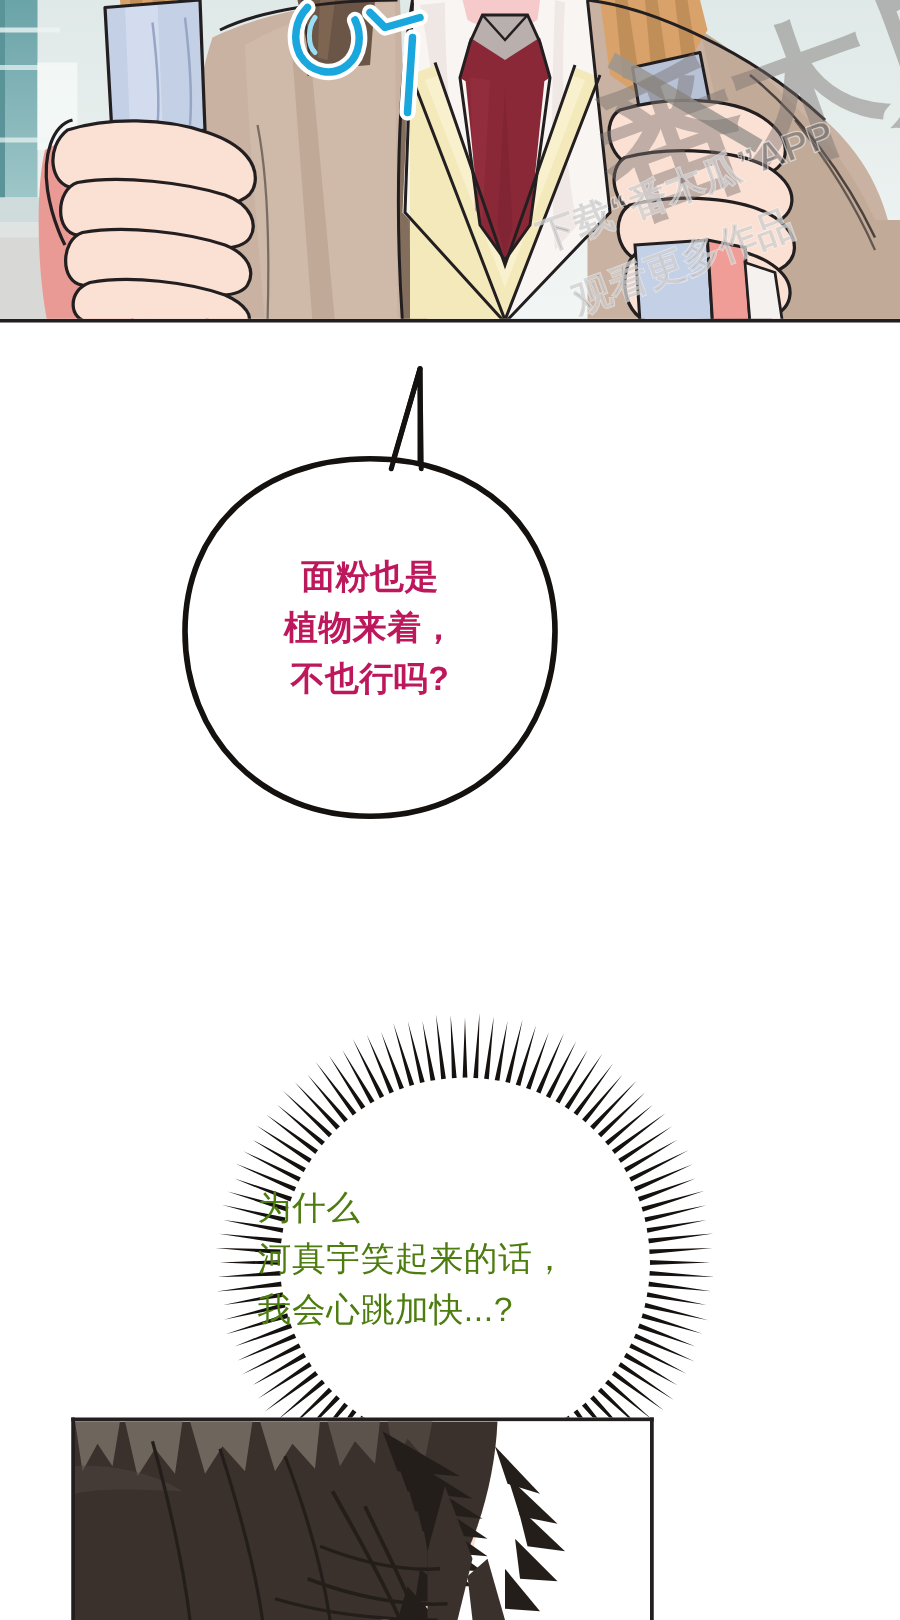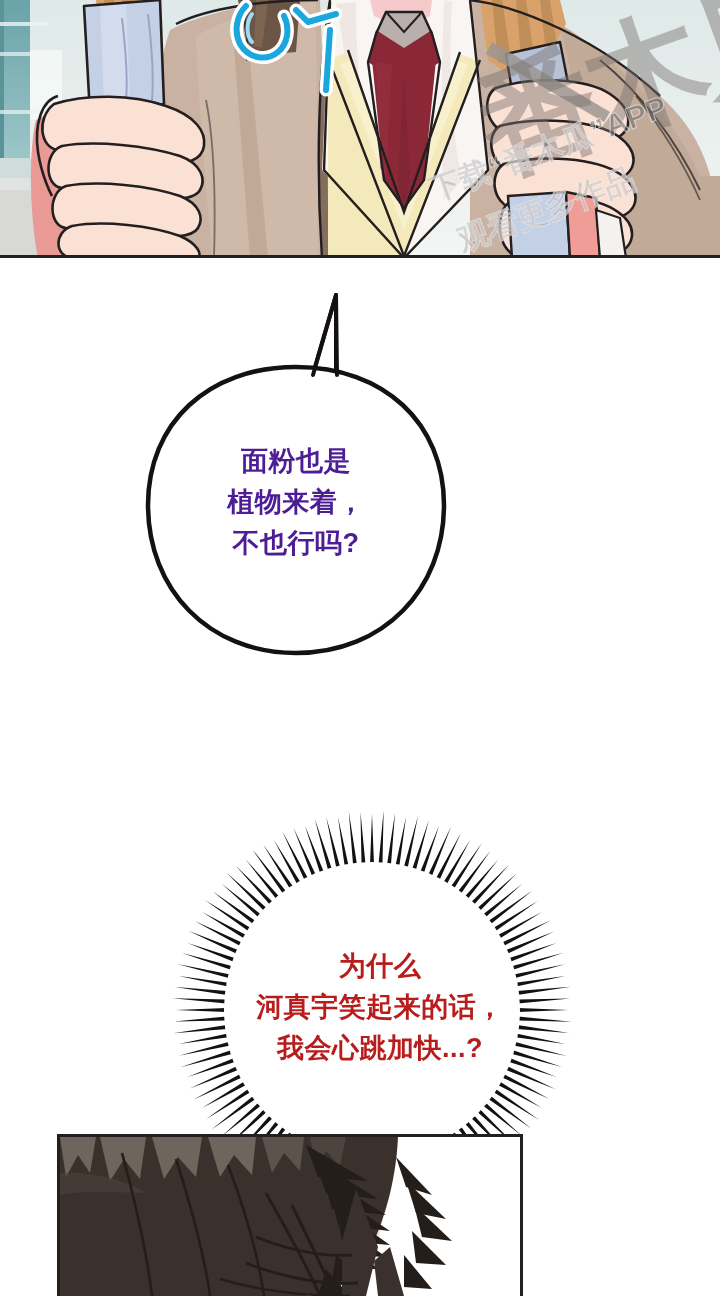--- a/index.html
+++ b/index.html
@@ -55,42 +55,41 @@
   }
   .bubble-1 svg { position:absolute; left:0; top:0; width:312px; height:380px; }
   .bubble-1-text {
     position: absolute;
     left: 0; top: 158px;
     width: 312px;
     text-align: center;
     font-size: 27px;
     line-height: 41px;
     font-weight: 700;
-    color: #4c1d95;
+    color: #be185d;
     letter-spacing: 0.5px;
     white-space: pre-line;
   }
 
   
   .bubble-2 {
     position: absolute;
     left: 170px; top: 808px;
     width: 404px;
     height: 404px;
   }
   .bubble-2 svg { position:absolute; left:0; top:0; width:404px; height:404px; }
   .bubble-2-text {
     position: absolute;
     left: 36px; top: 138px;
     width: 348px;
-    text-align: center;
     font-size: 27px;
     line-height: 41px;
-    font-weight: 700;
-    color: #b91c1c;
+    font-weight: 400;
+    color: #4d7c0f;
     letter-spacing: 0.5px;
     white-space: pre-line;
   }
 
   
   .wm-text {
     position: absolute;
     color: rgba(110,105,105,0.55);
     font-weight: 700;
     -webkit-text-stroke: 1px rgba(255,255,255,0.55);

